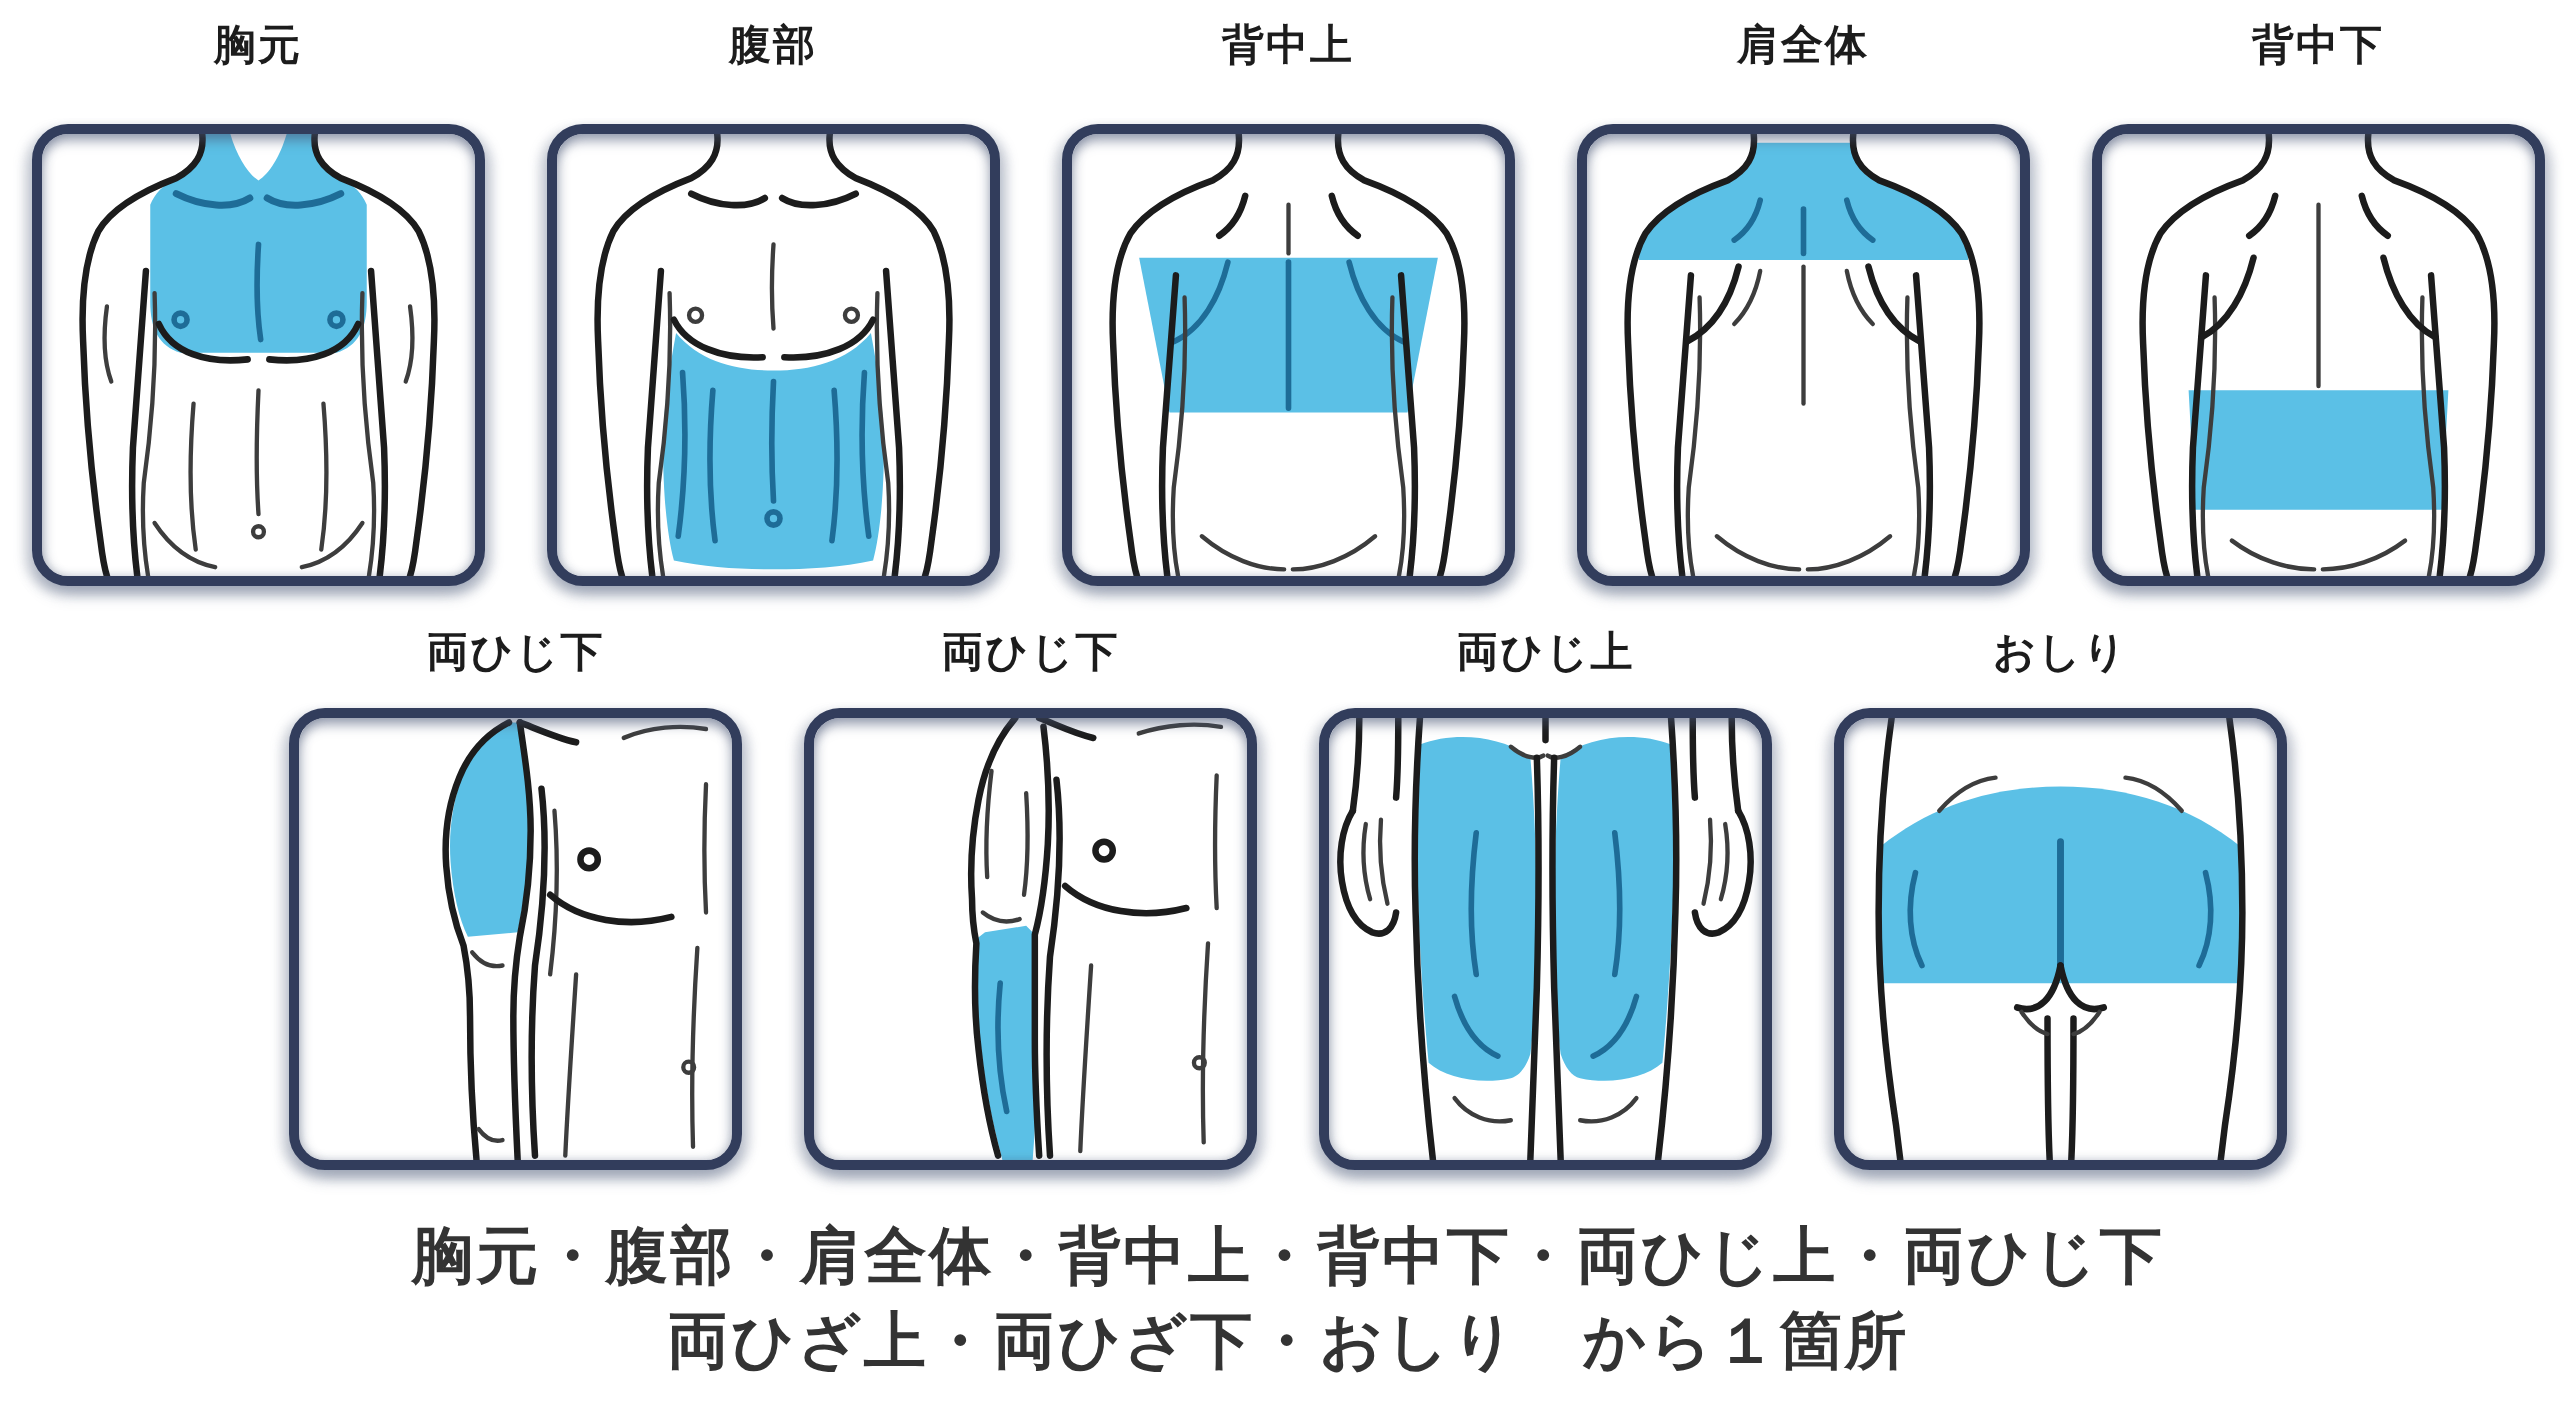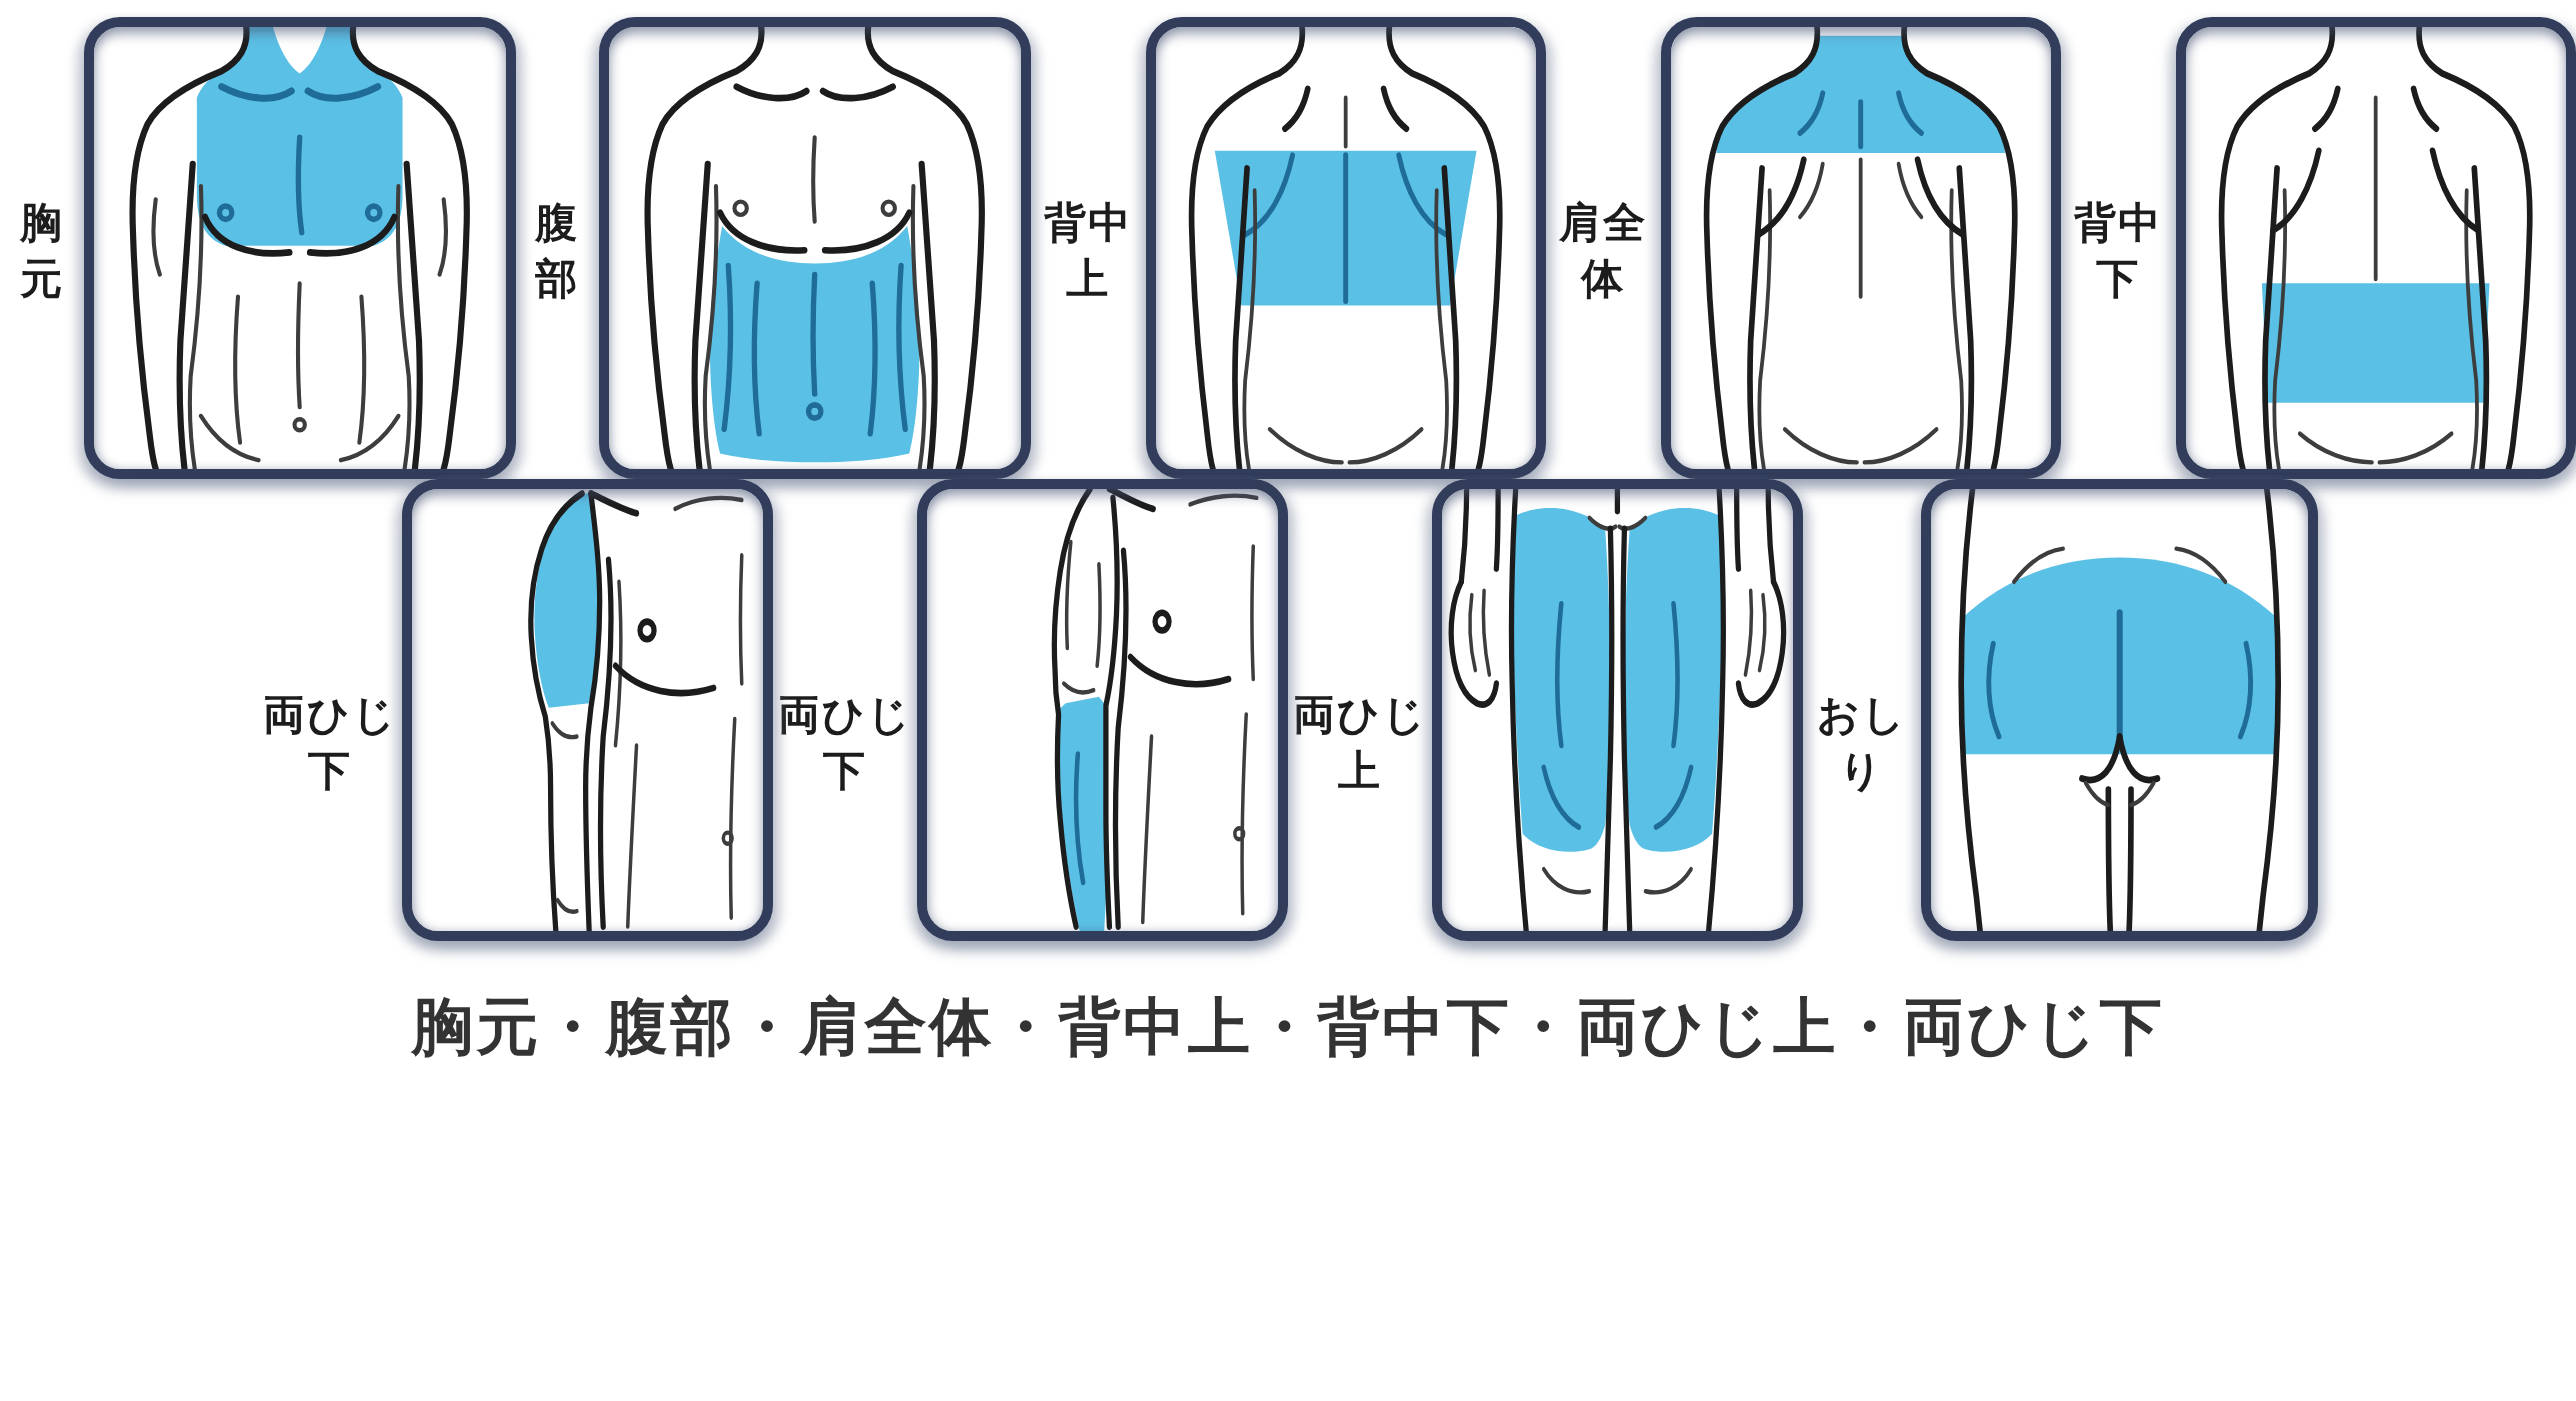--- a/index.html
+++ b/index.html
@@ -1,20 +1,20 @@
 <!DOCTYPE html>
 <html style="--blue: #5BC0E6; --bd: #1E6C97; --border: #323d5c;font-size:10.7px"><head>
 <meta charset="utf-8">
 <style>
   html,body{margin:0;padding:0;background:#ffffff;}
   body{width:2576px;height:1401px;overflow:hidden;
        font-family:"Liberation Sans","DejaVu Sans",sans-serif;}
   .chart{width:2576px;padding-top:17.4px;box-sizing:border-box;}
   .prow{display:flex;width:2576px;justify-content:center;}
-  .cell{width:515px;display:flex;flex-direction:row;align-items:center;}
+  .cell{width:515px;display:flex;flex-direction:column;align-items:center;}
   .plabel{font-size:42px;font-weight:bold;line-height:56px;height:56px;
           color:#1c1c1c;letter-spacing:2px;margin-bottom:51px;text-align:center;}
   .prow2 .plabel{margin-top:38px;margin-bottom:28px;}
   .pbox{position:relative;width:453px;height:462px;background:#ffffff;
         border:10px solid var(--border,#323d5c);border-radius:36px;
         box-sizing:border-box;overflow:hidden;
         box-shadow:0 9.4px 13.4px rgba(122,132,155,.45),
                    8px 5.4px 10.7px rgba(122,132,155,.30),
                    -8px 5.4px 10.7px rgba(122,132,155,.28);}
   .pbox svg{display:block;width:100%;height:100%;}
@@ -273,16 +273,17 @@
           <path class="ln2" d="M82,133 C86,139 90,142 94,143"></path>
           <path class="ln2" d="M118,133 C114,139 110,142 106,143"></path>
         </svg>
       </div>
     </div>
 
   </div>
 
   <div class="footer">
     <div class="fline">胸元・腹部・肩全体・背中上・背中下・両ひじ上・両ひじ下</div>
+    <div class="fline">両ひざ上・両ひざ下・おしり　から１箇所</div>
   </div>
 
 </div>
 
 
 </body></html>

